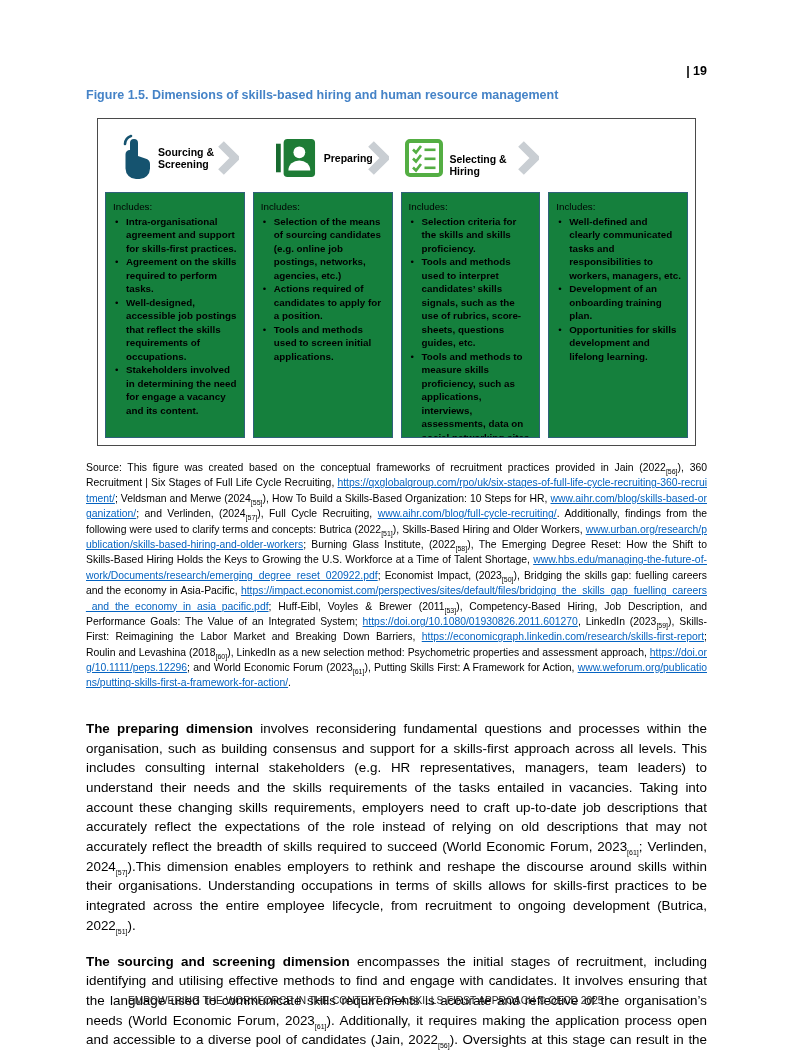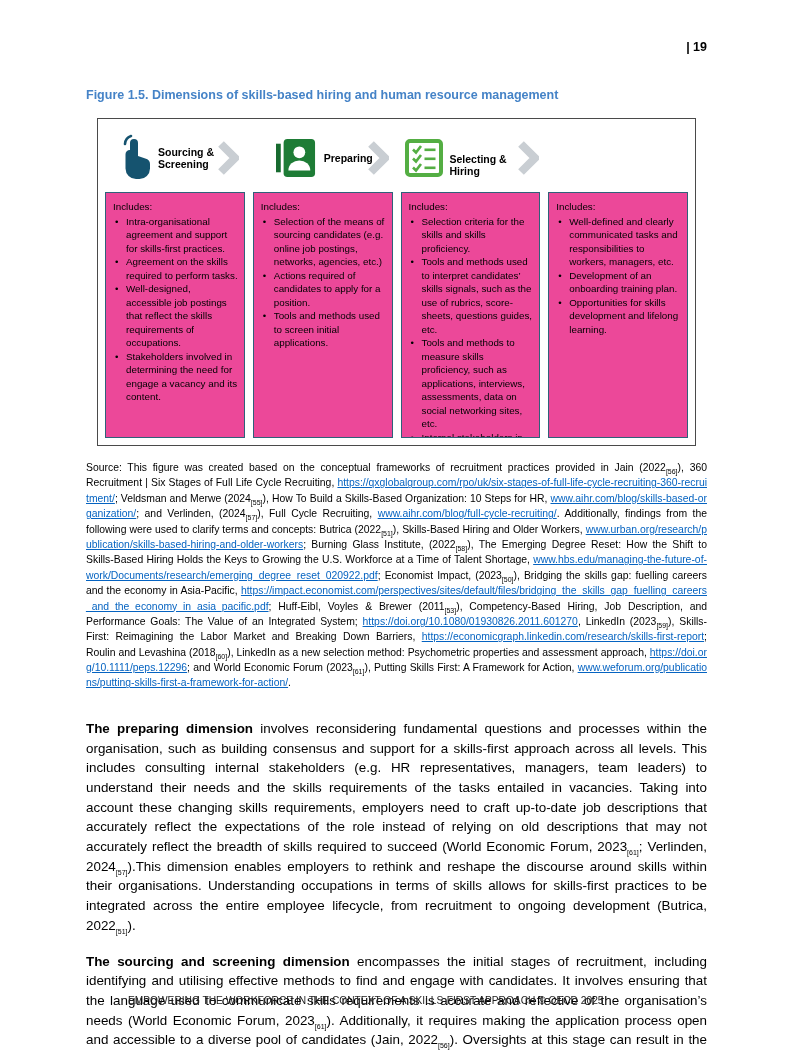--- a/index.html
+++ b/index.html
@@ -1,43 +1,43 @@
 <!DOCTYPE html>
 <html><head>
 <meta charset="utf-8">
 <style>
   * { margin:0; padding:0; box-sizing:border-box; }
   html,body { background:#ffffff; }
   body { width:793px; height:1057px; position:relative; font-family:"Liberation Sans", sans-serif; color:#000; }
-  .pageno { position:absolute; top:40px; right:86px; font-size:12.5px; font-weight:bold; }
+  .pageno { position:absolute; top:64px; right:86px; font-size:12.5px; font-weight:bold; }
   .content { position:absolute; top:0; left:86px; width:621px; padding-top:88px; }
   .fig-title { font-size:12.5px; font-weight:bold; color:#4583c7; }
 
   .fig-box { margin-top:16px; margin-left:11px; width:599px; border:1px solid #4a4a4a; padding:7px; background:#fff; }
   .hdr-row { position:relative; display:grid; grid-template-columns:repeat(4,1fr); gap:8px; height:64px; align-items:center; }
   .hcell { display:flex; align-items:center; gap:7px; }
   .hcell.h1 { padding-left:22px; }
   .hcell.h2 { padding-left:12px; }
   .hcell.h3 { padding-left:4px;align-items:flex-end; }
   .hcell.h4 { padding-left:2px; }
   .ic { flex:none; display:inline-flex; }
   .slabel { font-size:10.5px; font-weight:bold; line-height:1.15; max-width:66px; }
   .h4 .slabel { max-width:84px; }
   .chev { position:absolute; top:15px; }
   .chev.c1 { left:112px; }
   .chev.c2 { left:262px; }
   .chev.c3 { left:412px; }
 
   .box-row { display:grid; grid-template-columns:repeat(4,1fr); gap:8px; margin-top:2px; }
-  .inc-box { background:#ec4899; border:1.5px solid #2f617a; height:246px; padding:7px 6px 6px 7px; font-size:9.8px; line-height:1.38; overflow:hidden; }
+  .inc-box { background:#15803d; border:1.5px solid #2f617a; height:246px; padding:7px 6px 6px 7px; font-size:9.8px; line-height:1.38; overflow:hidden; }
   .inc-label { margin-bottom:1px; }
   .inc-box ul { list-style:none; }
   .inc-box li { display:flex; }
   .blt { flex:none; width:13px; padding-left:2px; }
-  .btx { flex:1; }
+  .btx { flex:1;font-weight:bold; }
 
   .source { margin-top:14px; font-size:10.4px; line-height:1.48; text-align:justify; }
   .lnk { color:#0563c1; text-decoration:underline; cursor:pointer; word-break:break-all; }
   sub.ref { font-size:7px; line-height:0; }
 
   .body-para { font-size:13.4px; line-height:1.47; text-align:justify; }
   .p1 { margin-top:28px; }
   .p2 { margin-top:16px; }
   .justify-last { text-align-last:justify; }
 

